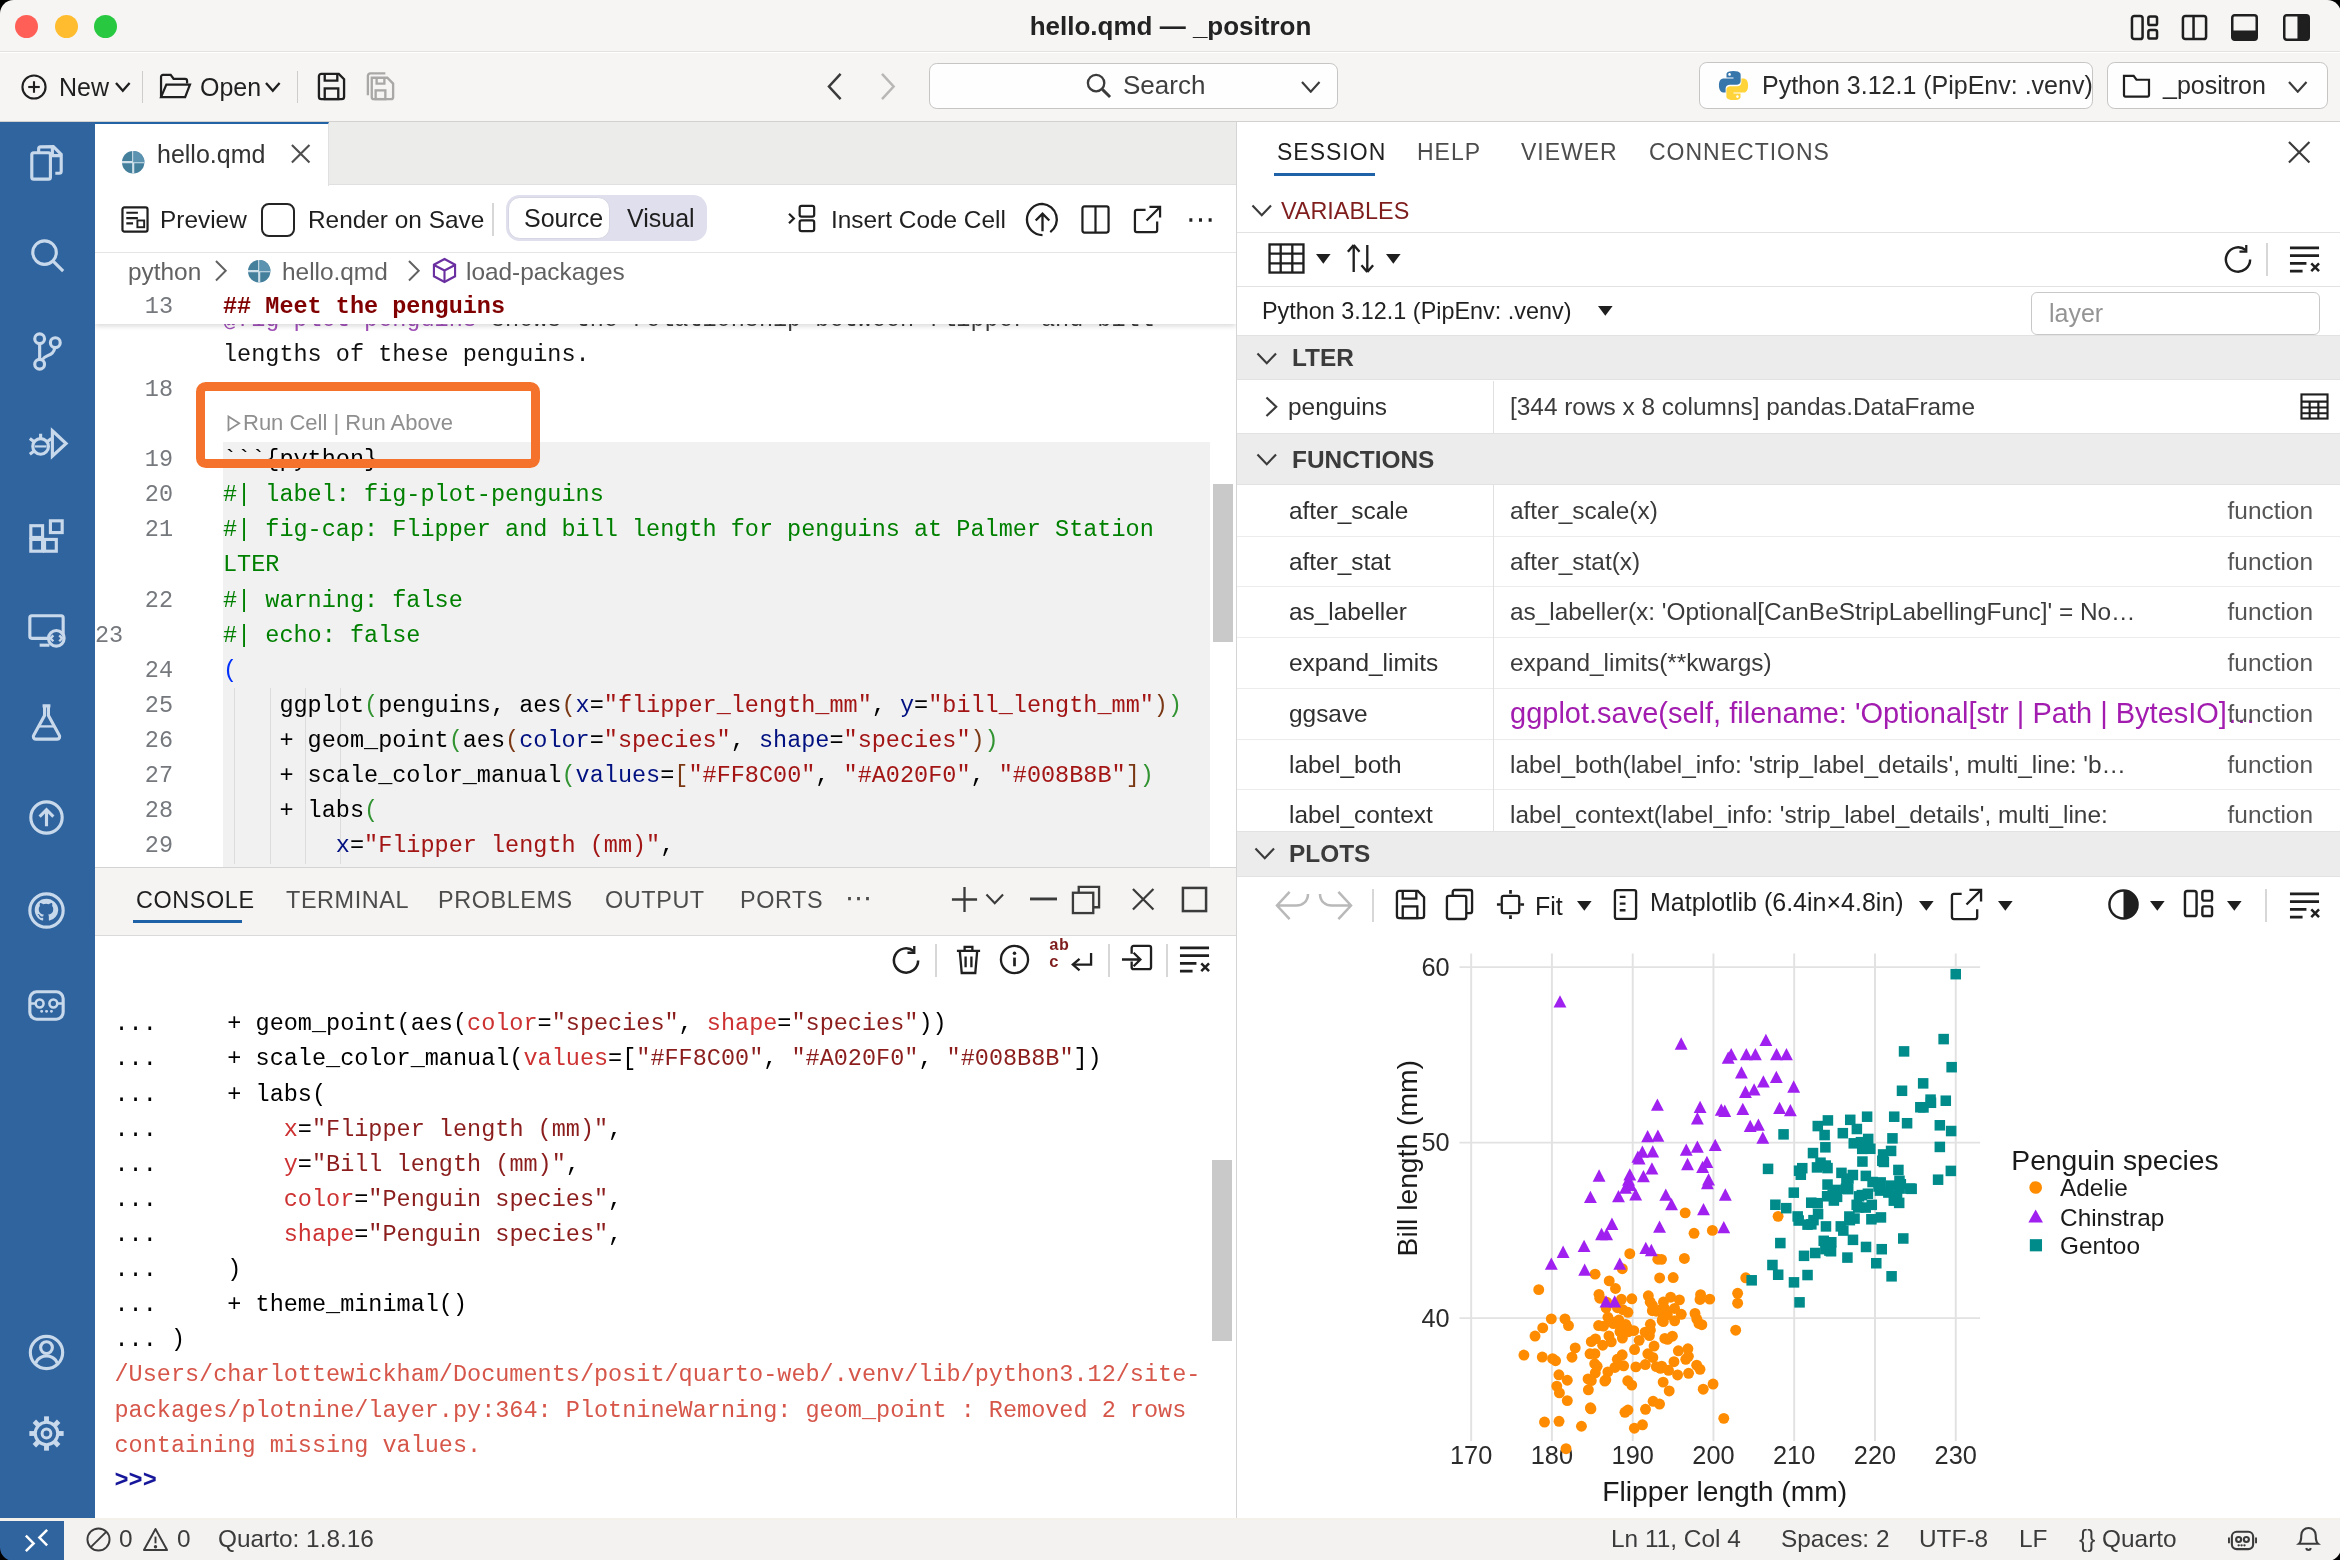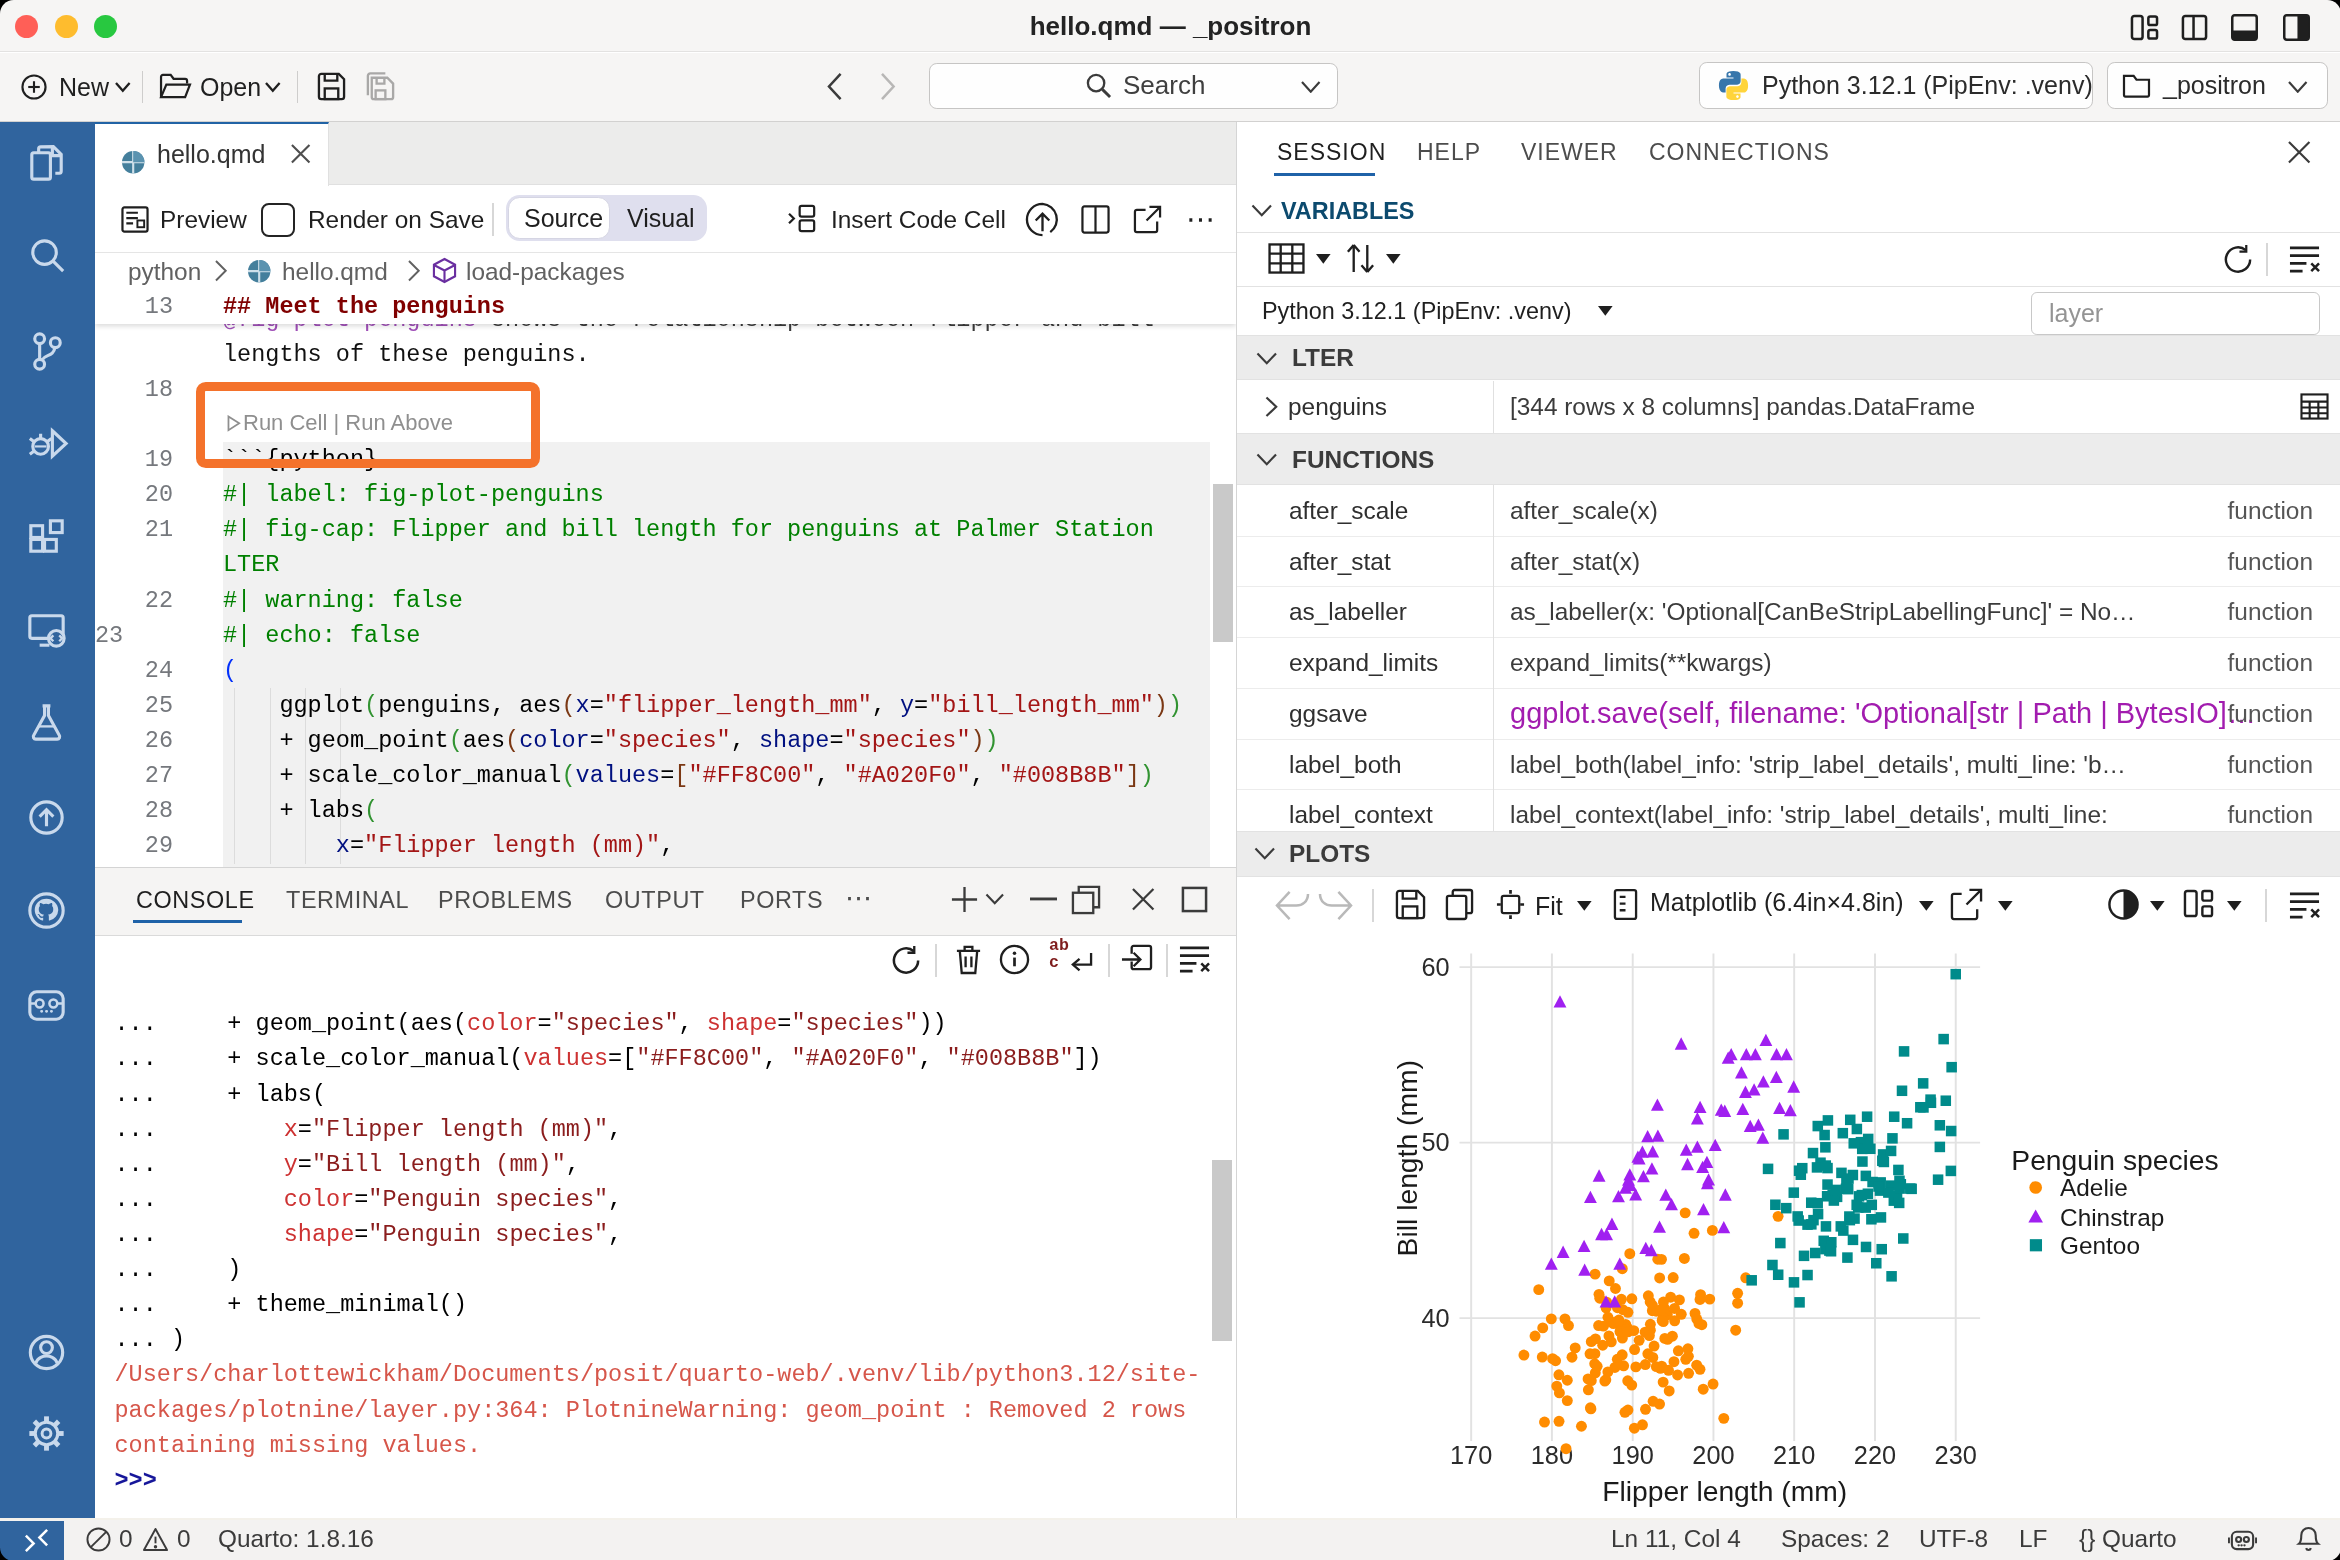--- a/index.html
+++ b/index.html
@@ -353,21 +353,21 @@
 <div class="a" style="left:1274px;top:173px;width:101px;height:2.9px;background:#1f62a8"></div>
 <div class="a" style="left:1417px;top:122px;height:60px;line-height:60px;font-size:23px;letter-spacing:1px;color:#4c4c4c">HELP</div>
 <div class="a" style="left:1521px;top:122px;height:60px;line-height:60px;font-size:23px;letter-spacing:1px;color:#4c4c4c">VIEWER</div>
 <div class="a" style="left:1649px;top:122px;height:60px;line-height:60px;font-size:23px;letter-spacing:1px;color:#4c4c4c">CONNECTIONS</div>
 <svg class="a" style="left:2287px;top:140px" width="24.4" height="24.4" viewBox="0 0 25 25">
     <path d="M2 2l21 21M23 2L2 23" stroke="#3b3b3b" stroke-width="2.2"></path>
   </svg>
 <svg class="a" style="left:1251px;top:204px" width="21.5" height="12.7" viewBox="0 0 22 13">
     <path d="M1.5 1.5l9.5 10 9.5-10" fill="none" stroke="#3b3b3b" stroke-width="2.2"></path>
   </svg>
-<div class="a" style="left:1281px;top:190px;height:42px;line-height:42px;font-size:23.4px;font-weight:bold;color:#0c4a6e">VARIABLES</div>
+<div class="a" style="left:1281px;top:190px;height:42px;line-height:42px;font-size:23.4px;font-weight:normal;color:#7f1d1d">VARIABLES</div>
 <div class="a" style="left:1237px;top:232px;width:1104px;height:1px;background:#e2e2e2"></div>
 <svg class="a" style="left:1268px;top:243px" width="37" height="31" viewBox="0 0 38 32" fill="none" stroke="#1f1f1f" stroke-width="2.4">
     <rect x="1.5" y="1.5" width="35" height="29"></rect>
     <path d="M1.5 11h35M1.5 21h35M13 1.5v29M25 1.5v29"></path>
   </svg>
 <svg class="a" style="left:1315px;top:253px" width="16.6" height="11.7" viewBox="0 0 17 12">
     <path d="M1 1l7.5 10L16 1Z" fill="#1f1f1f"></path>
   </svg>
 <svg class="a" style="left:1344px;top:241px" width="33" height="35" viewBox="0 0 34 36" fill="none" stroke="#1f1f1f" stroke-width="2.4">
     <path d="M10 4v28M10 4L4 11M10 4l6 7"></path>

